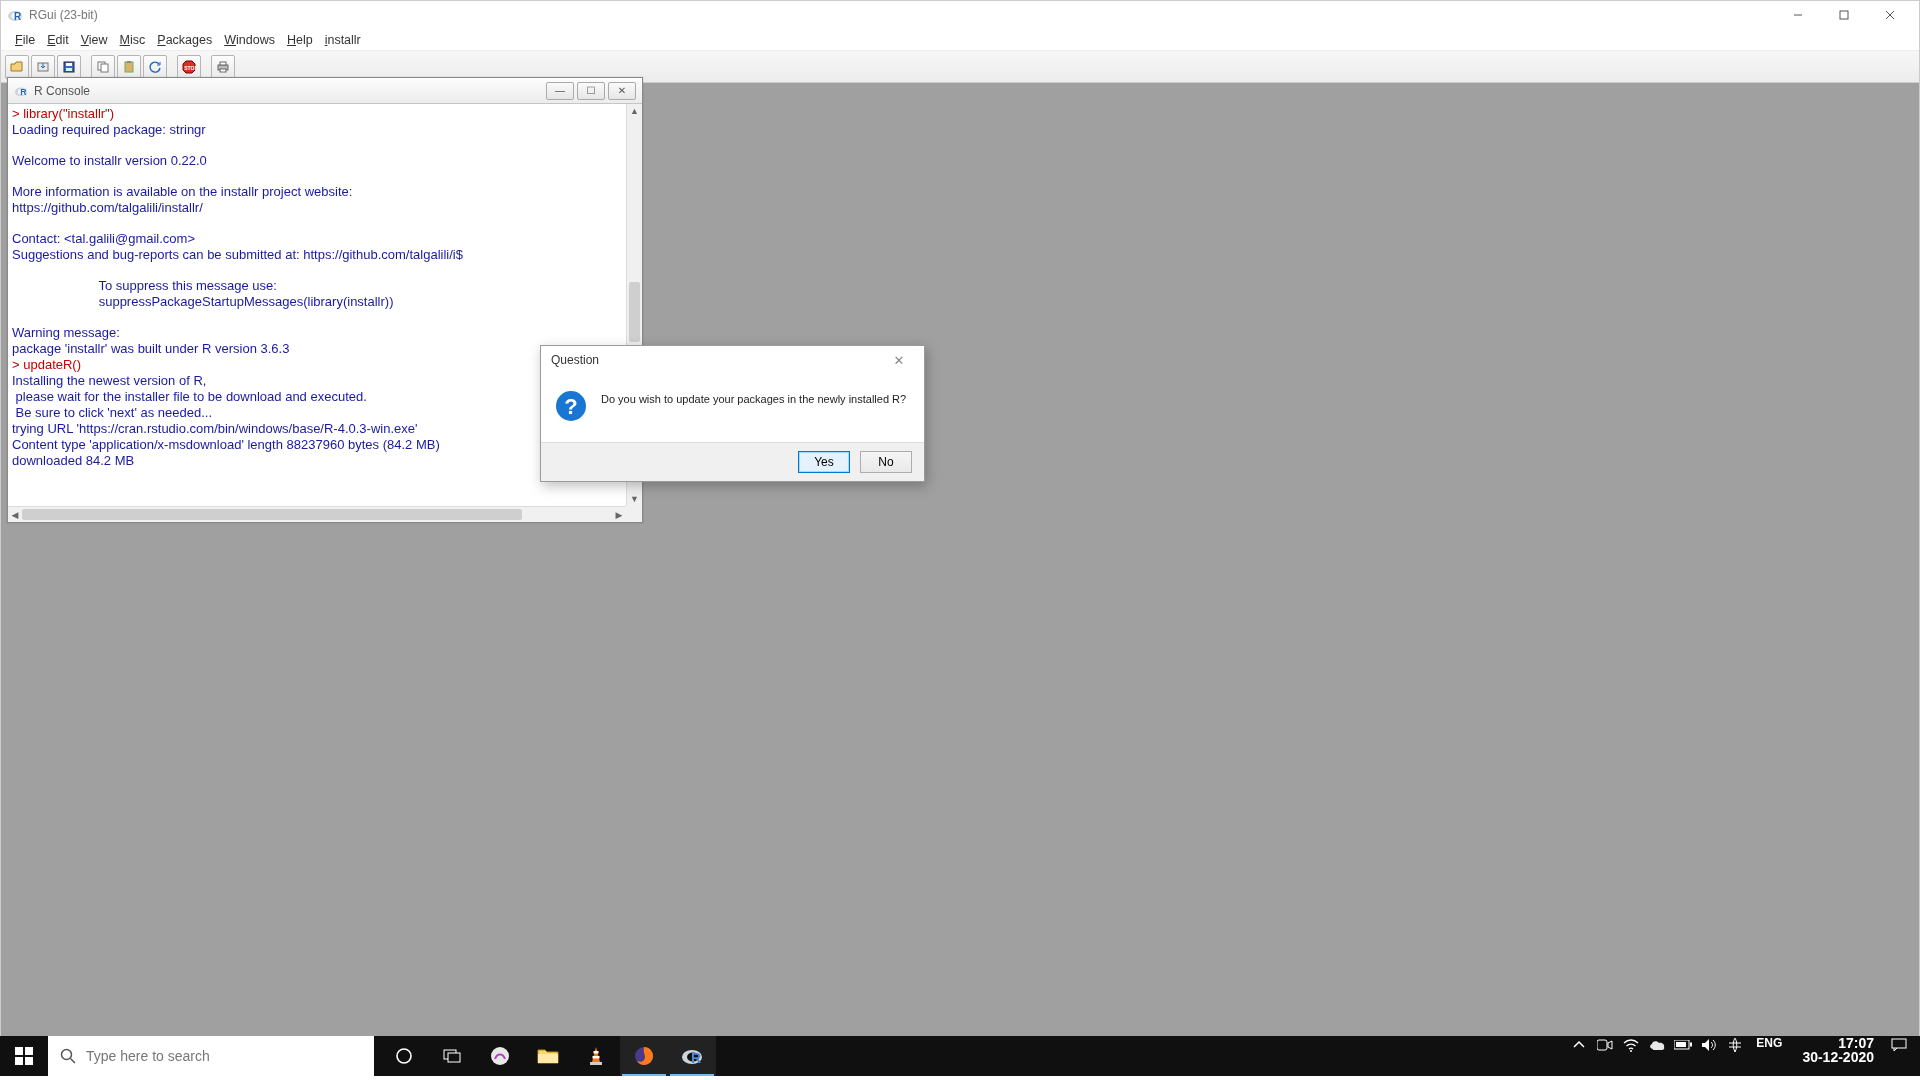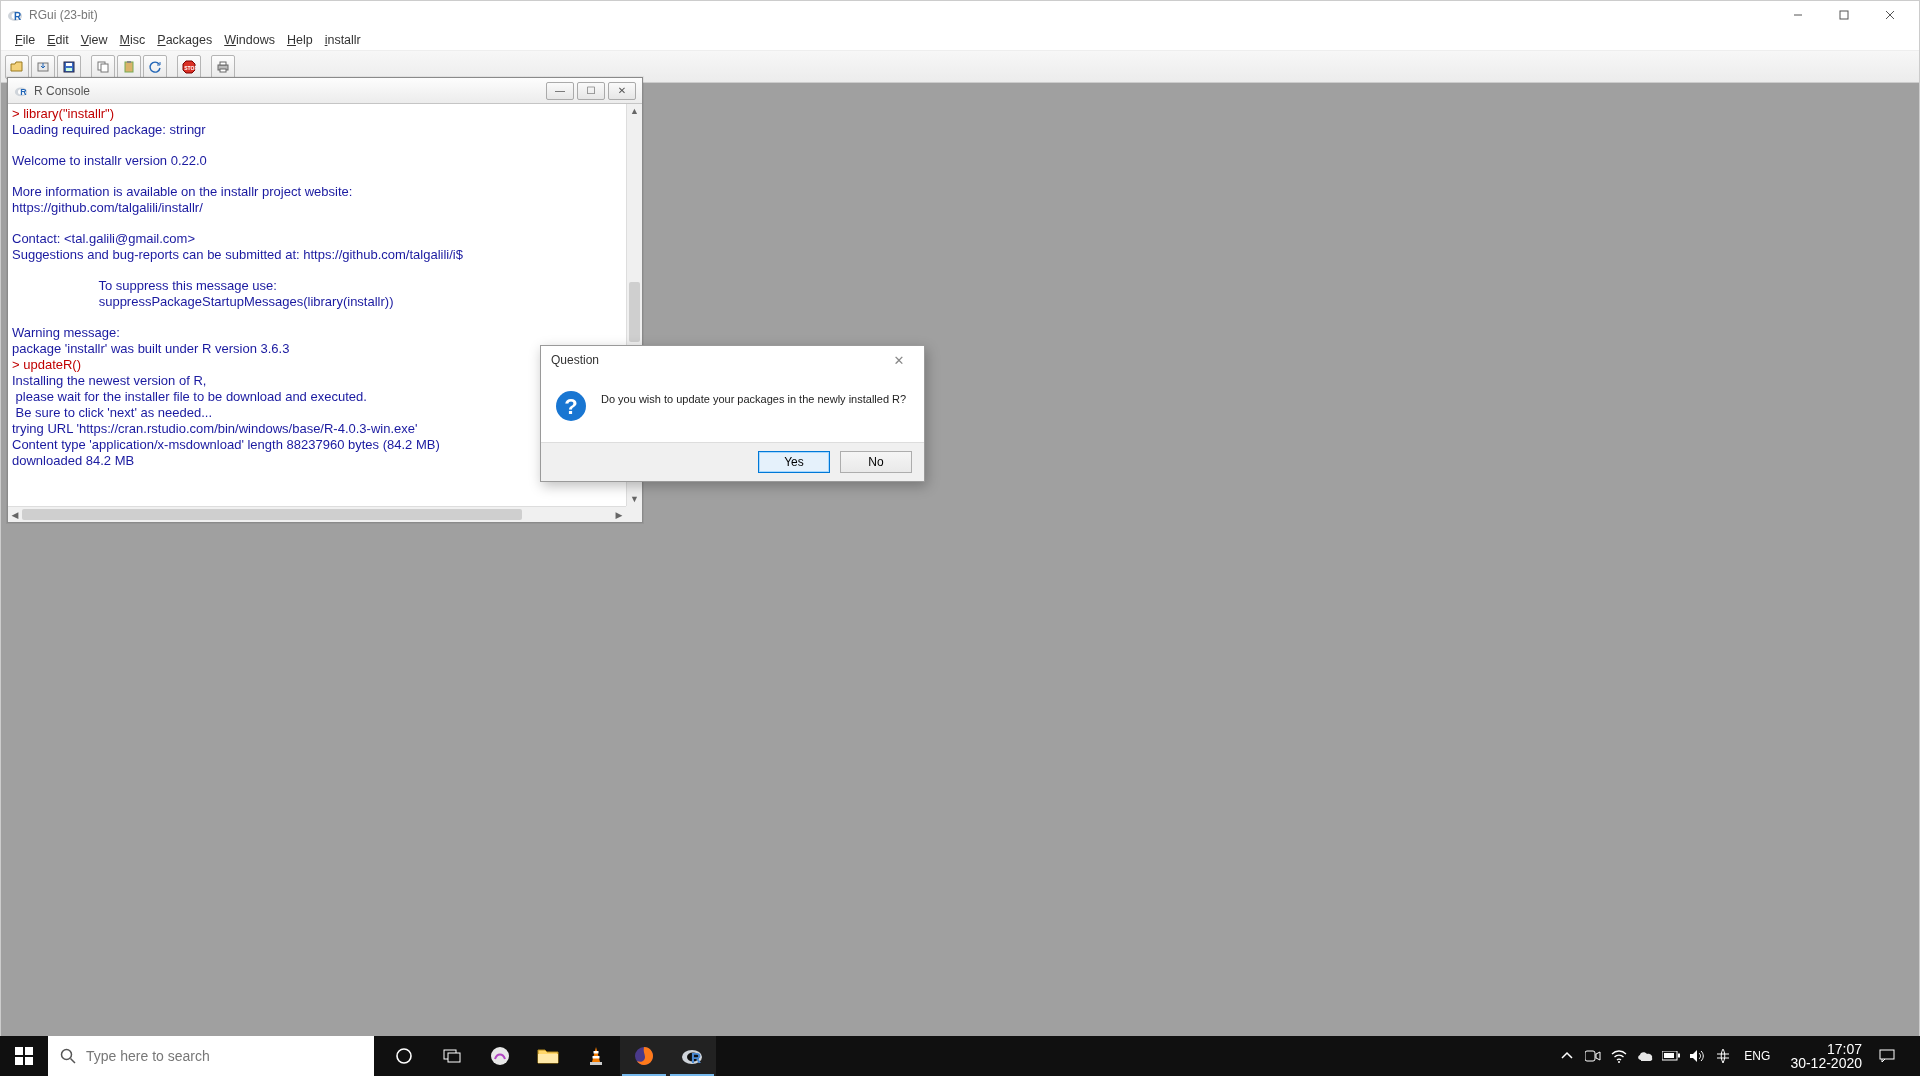--- a/index.html
+++ b/index.html
@@ -47,32 +47,32 @@
 
   
   .dialog { position: absolute; left: 540px; top: 345px; width: 385px; background: #fff; border: 1px solid #9a9a9a; box-shadow: 2px 4px 12px rgba(0,0,0,0.25); }
   .dlg-title { height: 28px; background: #fff; display: flex; align-items: center; padding: 0 10px; font-size: 12px; color: #333; }
   .dlg-title .spacer { flex: 1; }
   .dlg-close { width: 30px; height: 20px; display: flex; align-items: center; justify-content: center; color: #888; font-size: 13px; }
   .dlg-body { padding: 16px 14px 20px 14px; display: flex; gap: 14px; background: #fff; }
   .dlg-icon { width: 32px; height: 32px; flex-shrink: 0; }
   .dlg-text { font-size: 11px; color: #222; line-height: 15px; padding-top: 2px; }
   .dlg-buttons { background: #f0f0f0; border-top: 1px solid #ddd; padding: 8px 12px; display: flex; justify-content: flex-end; gap: 10px; }
-  .dlg-btn { width: 72px; height: 22px; font-size: 12px; border: 1px solid #adadad; background: linear-gradient(#f5f5f5,#e9e9e9); display: flex; align-items: center; justify-content: center; }
+  .dlg-btn { width: 52px; height: 22px; font-size: 12px; border: 1px solid #adadad; background: linear-gradient(#f5f5f5,#e9e9e9); display: flex; align-items: center; justify-content: center; }
   .dlg-btn.default { border-color: #0078d7; box-shadow: 0 0 0 1px #a6d8ff inset; background: #e5f1fb; }
 
   
   .taskbar { position: absolute; left: 0; right: 0; bottom: 4px; height: 40px; background: #101010; display: flex; align-items: stretch; color: #fff; font-size: 12px; }
   .start-btn { width: 48px; display: flex; align-items: center; justify-content: center; }
   .search-box { width: 326px; background: #fff; display: flex; align-items: center; padding: 0 12px; color: #777; gap: 10px; font-size: 14px; }
   .task-icons { display: flex; align-items: center; gap: 0; margin-left: 6px; }
   .task-icon { width: 48px; height: 40px; display: flex; align-items: center; justify-content: center; position: relative; }
   .task-icon.active::after { content: ""; position: absolute; left: 2px; right: 2px; bottom: 0; height: 2px; background: #76b9ed; }
   .task-icon.active { background: rgba(255,255,255,0.08); }
-  .tray { margin-left: auto; display: flex; align-items: center; gap: 8px; padding-right: 24px; }
+  .tray { margin-left: auto; display: flex; align-items: flex-start; gap: 8px; padding-right: 12px; font-weight: bold; }
   .tray-icon { width: 18px; height: 18px; display: flex; align-items: center; justify-content: center; }
   .clock { text-align: right; line-height: 14px; font-size: 14px; padding: 0 8px; }
   .lang { font-size: 12px; padding: 0 4px; }
 
   
   svg { display: block; }
 </style>
 </head>
 <body>
 

